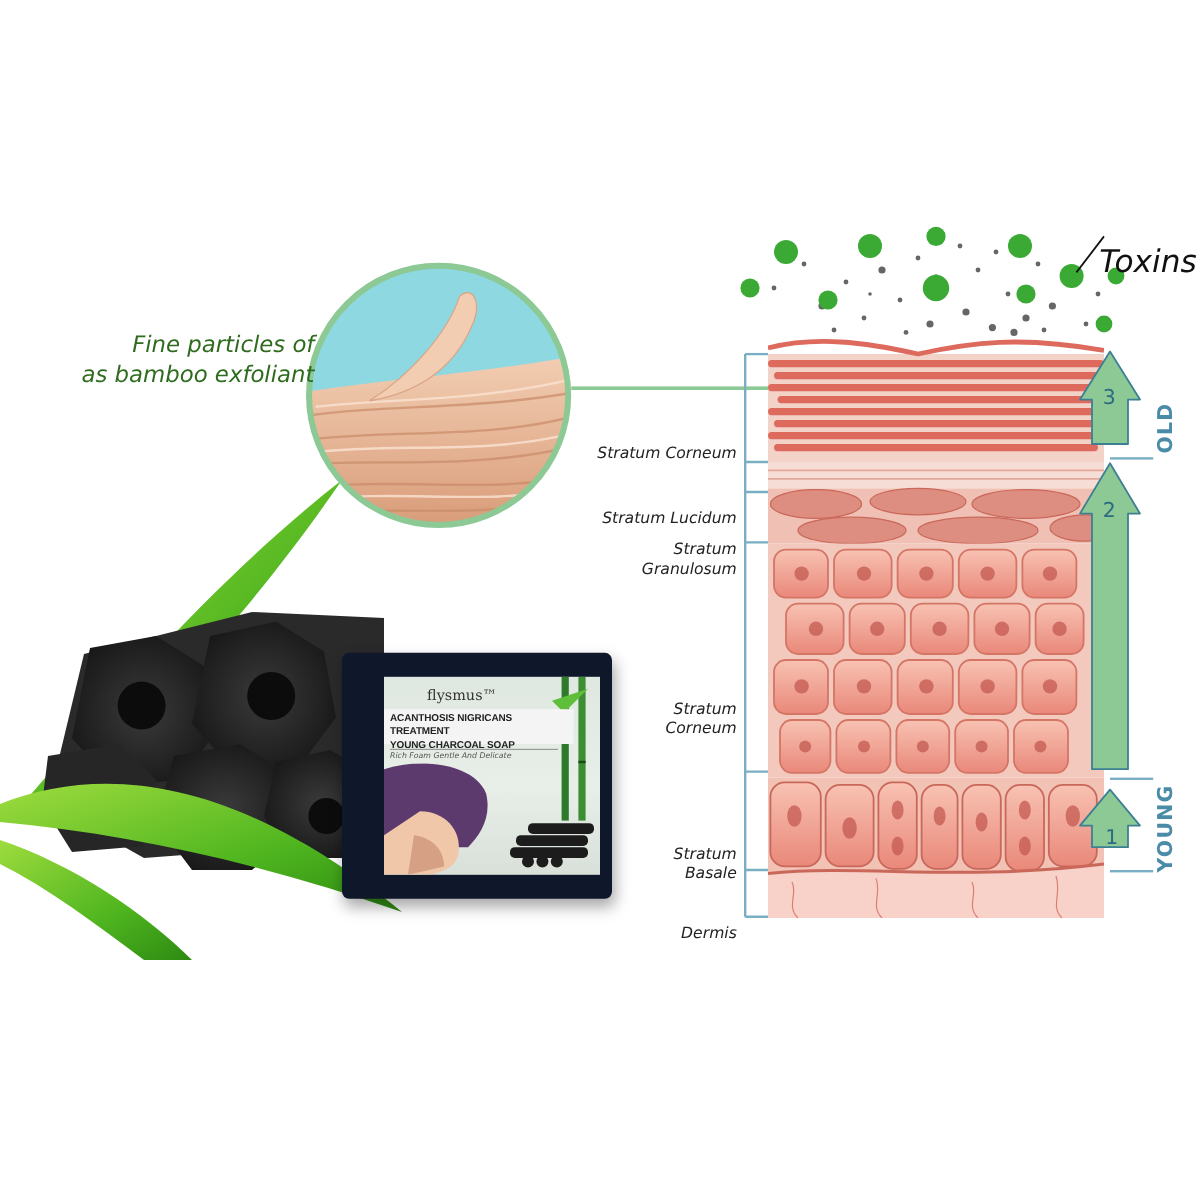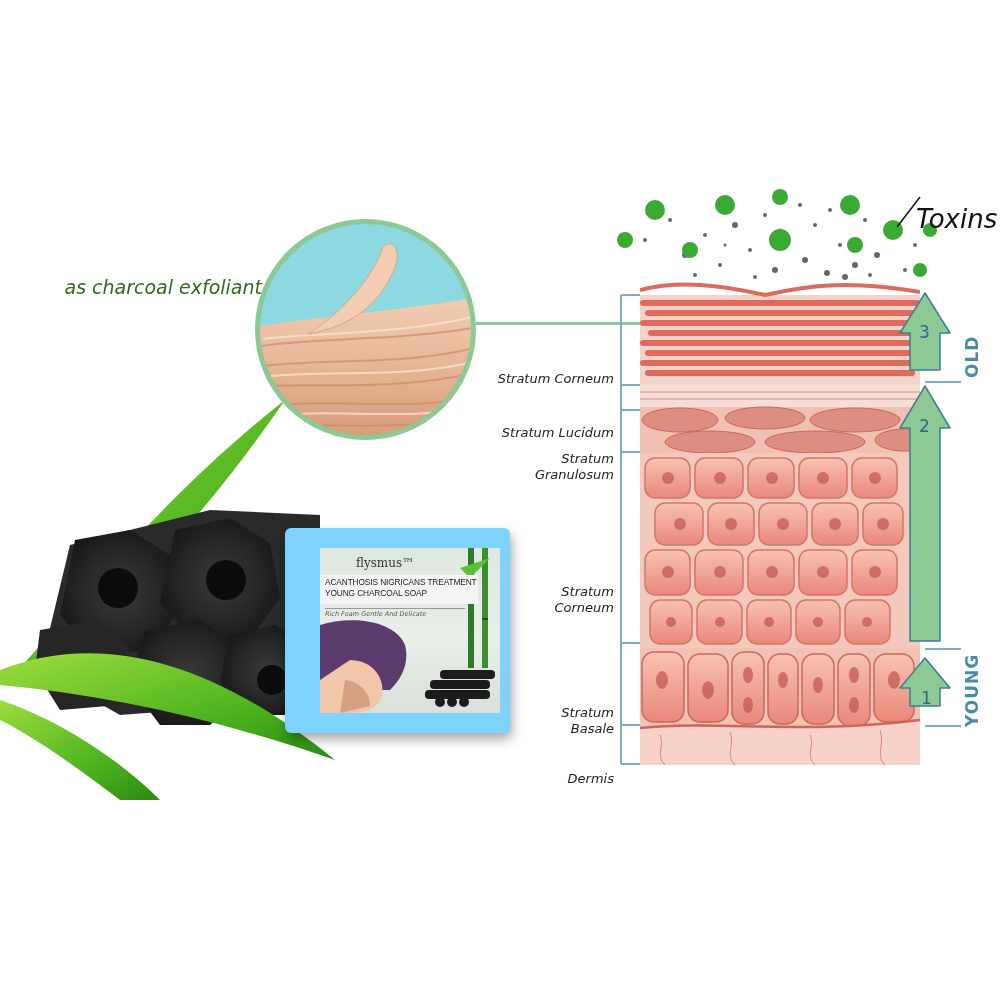--- a/index.html
+++ b/index.html
@@ -3,25 +3,25 @@
 <meta charset="utf-8">
 <style>
   html,body{margin:0;padding:0;background:#ffffff;}
   body{width:1000px;height:995px;position:relative;overflow:hidden;font-family:"DejaVu Sans","Liberation Sans",sans-serif;}
   .abs{position:absolute;}
   .caption{left:0;top:275px;width:262px;text-align:right;color:#2f6b1f;font-style:italic;font-size:19px;line-height:25px;font-family:"DejaVu Sans",sans-serif;}
   .layer-label{position:absolute;right:0;text-align:right;font-style:italic;font-size:13px;line-height:16px;color:#222;width:140px;margin-top:37px;}
   .labels{left:474px;top:0;width:140px;height:995px;}
   .toxins-label{left:916px;top:174px;font-size:26px;font-style:italic;color:#111;font-family:"DejaVu Sans",sans-serif;margin-top:30px;}
   .young-old{font-weight:bold;color:#4a8ba8;font-size:17px;letter-spacing:1px;transform:rotate(-90deg);transform-origin:left top;}
-  .soap-box{left:285px;top:528px;width:225px;height:205px;background:#7dd3fc;border-radius:6px;box-shadow:2px 6px 12px rgba(0,0,0,.35);}
+  .soap-box{left:285px;top:544px;width:225px;height:205px;background:#0f172a;border-radius:6px;box-shadow:2px 6px 12px rgba(0,0,0,.35);}
   .soap-label{position:absolute;left:35px;top:20px;width:180px;height:165px;background:linear-gradient(180deg,#dfe8e0 0%,#e8eee8 55%,#d9e0d9 100%);overflow:hidden;}
   .brand{position:absolute;left:10px;top:8px;width:110px;text-align:center;font-family:"DejaVu Serif",serif;font-size:12px;color:#333;}
   .title-box{position:absolute;left:0;top:27px;width:153px;height:27px;background:#f4f4f4;padding:2px 0 0 5px;}
-  .title-line{font-family:"Liberation Sans",sans-serif;font-weight:normal;font-size:8.3px;color:#222;line-height:11px;letter-spacing:-.1px;}
+  .title-line{font-family:"Liberation Sans",sans-serif;font-weight:bold;font-size:8.3px;color:#222;line-height:11px;letter-spacing:-.1px;}
   .subtitle{position:absolute;left:5px;top:60px;font-size:6.5px;color:#555;border-top:1px solid #999;width:140px;padding-top:1px;font-style:italic;}
   .net{position:absolute;left:46px;top:147px;font-size:8px;color:#222;font-family:"DejaVu Serif",serif;margin-top:33px;}
 </style>
 </head>
 <body>
 
 <svg class="abs" style="left:0;top:380px" width="380" height="420" viewBox="0 0 380 420">
   <defs>
     <linearGradient id="leaf" x1="0" y1="0" x2="1" y2="1">
       <stop offset="0" stop-color="#9edc3e"></stop>
@@ -78,21 +78,22 @@
     </g>
     <path d="M55,117 C90,95 120,60 130,30 C140,20 150,35 140,55 C125,90 95,110 55,117 Z" fill="#f2cdb2" stroke="#d9a585" stroke-width="1"></path>
   </g>
   <circle cx="112.5" cy="112.5" r="108" fill="none" stroke="#8cc995" stroke-width="5"></circle>
 </svg>
 
 <div class="abs" style="left:476px;top:322px;width:176px;height:3px;background:#8cc995;"></div>
 <div class="abs" style="left:647px;top:318px;width:10px;height:10px;border-radius:50%;background:#8cc995;"></div>
 
 <div class="abs caption">
-  <div>as charcoal exfoliant</div>
+  <div>Fine particles of</div>
+  <div>as bamboo exfoliant</div>
 </div>
 
 <div class="abs soap-box">
   <div class="soap-label">
 
     <svg style="position:absolute;right:0;top:0" width="40" height="120">
       <rect x="8" y="0" width="6" height="120" fill="#2f7a2a"></rect>
       <rect x="22" y="0" width="6" height="120" fill="#3d8d33"></rect>
       <rect x="8" y="40" width="6" height="2" fill="#1a4d17"></rect>
       <rect x="22" y="70" width="6" height="2" fill="#1a4d17"></rect>

